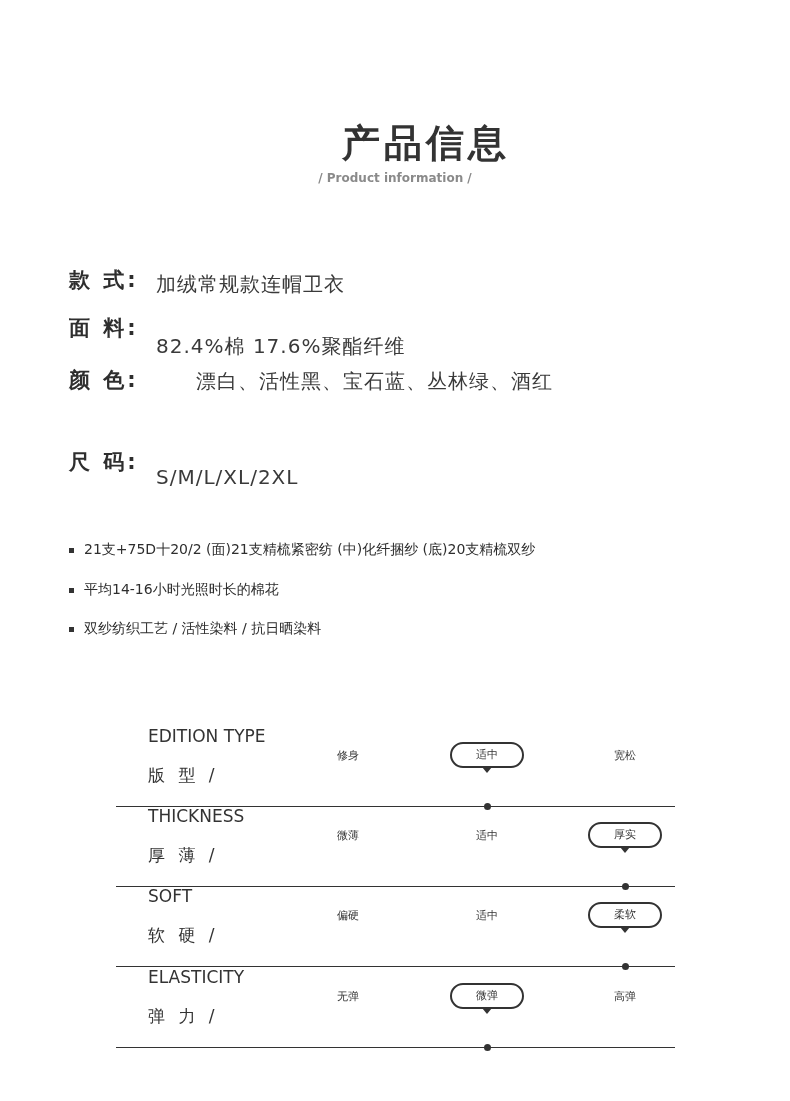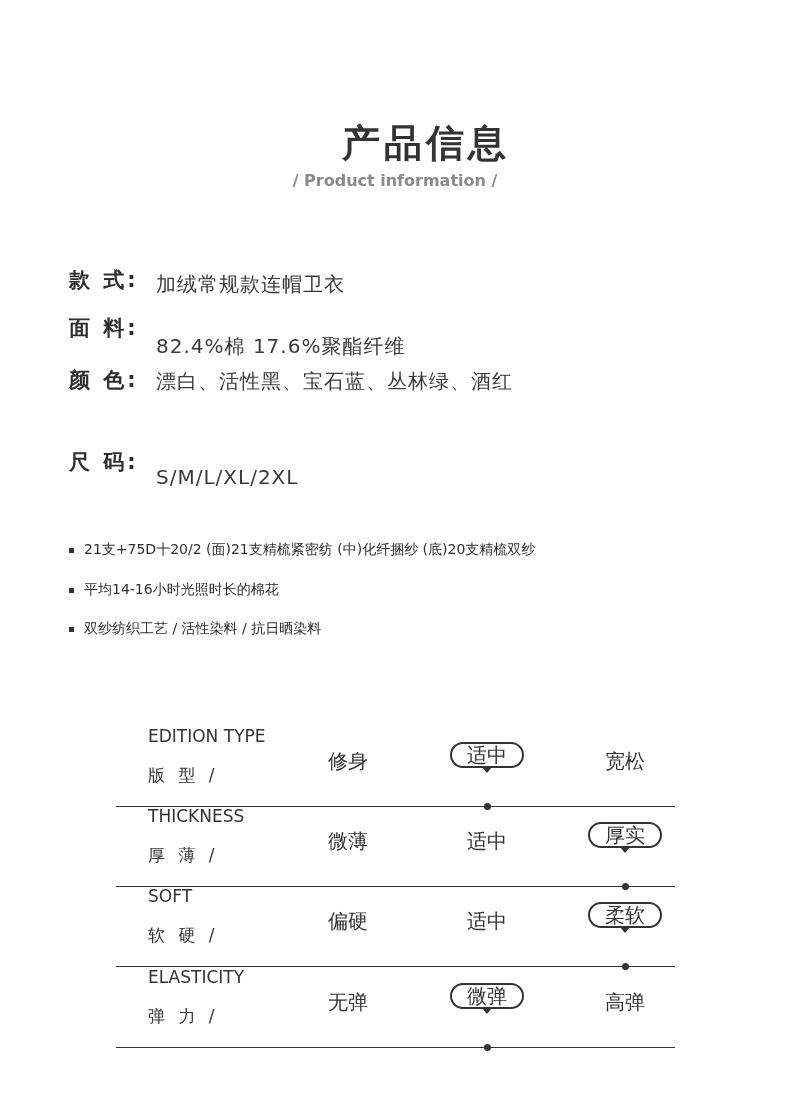--- a/index.html
+++ b/index.html
@@ -1,49 +1,49 @@
 <!DOCTYPE html>
 <html><head>
   <meta charset="utf-8">
   <style>
     * { margin:0; padding:0; box-sizing:border-box; }
     html, body { width:790px; height:1101px; background:#ffffff; }
     body { position:relative; font-family:"DejaVu Sans", sans-serif; color:#333333; overflow:hidden; }
     .title { position:absolute; top:118px; left:0; width:790px; text-align:center; font-size:38px; font-weight:bold; letter-spacing:4px; color:#333333;margin-left:31px; }
-    .subtitle { position:absolute; top:171px; left:0; width:790px; text-align:center; font-size:16px; font-weight:bold; color:#8a8a8a; font-family:"DejaVu Sans", sans-serif; }
+    .subtitle { position:absolute; top:171px; left:0; width:790px; text-align:center; font-size:12px; font-weight:bold; color:#8a8a8a; font-family:"DejaVu Sans", sans-serif; }
     .spec { position:absolute; left:69px; font-size:21px; color:#333333; }
     .spec .label { display:inline-block; width:87px; font-weight:bold; letter-spacing:3px; color:#2e2e2e; }
     .spec .value { display:inline-block; vertical-align:top; line-height:38px; color:#3a3a3a; font-size:20px; letter-spacing:1px; }
     .bullets { position:absolute; left:69px; top:541px; }
     .bullet { height:39.5px; font-size:14px; color:#2e2e2e; display:flex; align-items:flex-start; }
     .bullet .dot { width:5px; height:5px; background:#333; margin-right:10px; margin-top:7px; }
     .attr { position:absolute; left:116px; width:559px; height:81px; }
     .attr .line { position:absolute; left:0; bottom:0; width:559px; height:1px; background:#333333; }
     .attr .en { position:absolute; left:32px; top:0; font-size:17px; color:#333; font-family:"DejaVu Sans", sans-serif; }
     .attr .cn { position:absolute; left:32px; top:22px; font-size:17px; color:#333; letter-spacing:4px;margin-top:16px; }
-    .opt { position:absolute; top:22px; width:74px; margin-left:-37px; text-align:center; font-size:20px; color:#333; }
+    .opt { position:absolute; top:22px; width:74px; margin-left:-37px; text-align:center; font-size:11px; color:#333; }
     .opt.sel { top:16px; height:26px; line-height:22px; border:2px solid #333; border-radius:13px; }
     .opt.sel .tip { position:absolute; left:50%; bottom:-7px; margin-left:-5px; width:0; height:0; border-left:5px solid transparent; border-right:5px solid transparent; border-top:6px solid #333; }
     .marker { position:absolute; bottom:-3px; width:7px; height:7px; margin-left:-3.5px; border-radius:50%; background:#333; }
   </style>
 </head>
 <body>
 
 <div class="title">产品信息</div>
 <div class="subtitle">/ Product information /</div>
 
 <div class="spec" style="top:266px;">
   <span class="label">款 式:</span><span class="value" style="line-height:36px;">加绒常规款连帽卫衣</span>
 </div>
 <div class="spec" style="top:314px;">
   <span class="label">面 料:</span><span class="value" style="line-height:36px;margin-top:14px;">82.4%棉 17.6%聚酯纤维</span>
 </div>
 <div class="spec" style="top:362px;">
   <span class="label" style="line-height:36px;vertical-align:top;">颜 色:</span><span class="value">
-    <span style="display:block;">漂白、活性黑、宝石蓝、丛林绿、酒红</span>
+    <span style="display:block;margin-left:40px;">漂白、活性黑、宝石蓝、丛林绿、酒红</span>
   </span>
 </div>
 <div class="spec" style="top:448px;">
   <span class="label">尺 码:</span><span class="value" style="line-height:36px;margin-top:11px;">S/M/L/XL/2XL</span>
 </div>
 
 <div class="bullets">
   <div class="bullet">
       <span class="dot"></span>
       <span>21支+75D十20/2 (面)21支精梳紧密纺 (中)化纤捆纱 (底)20支精梳双纱</span>

